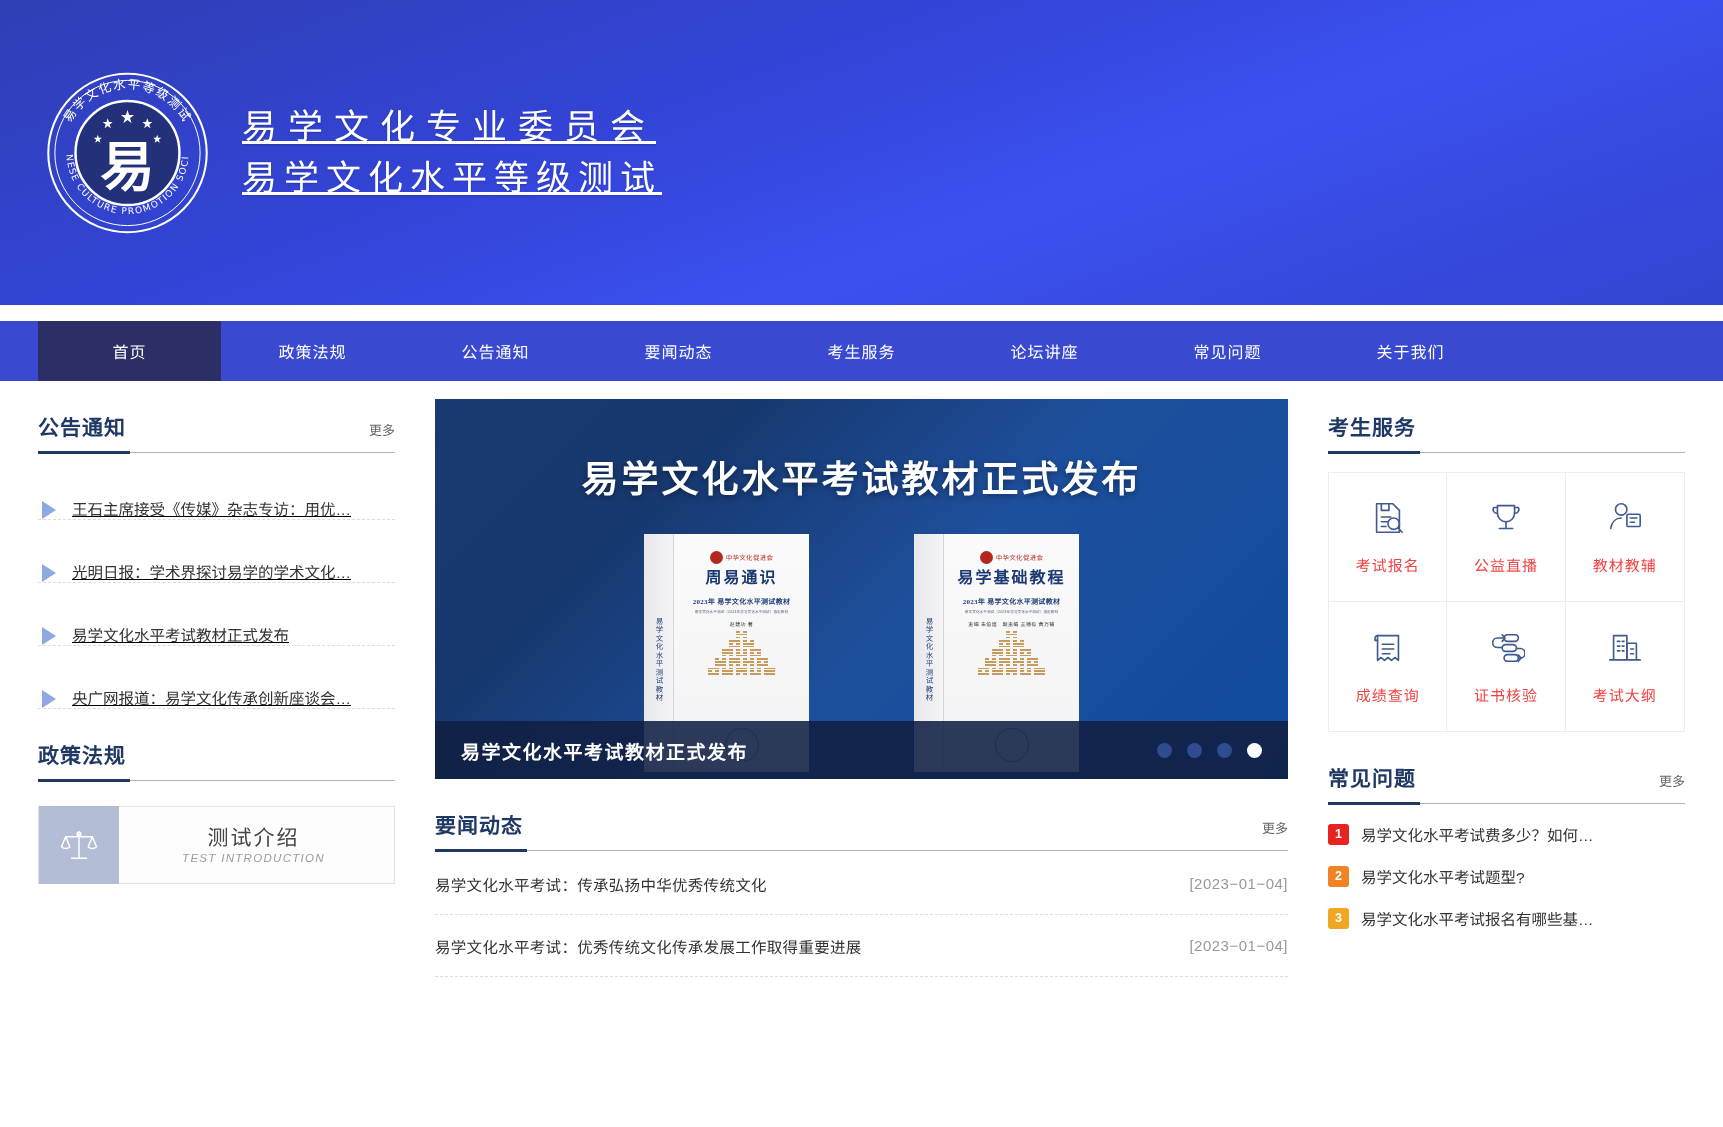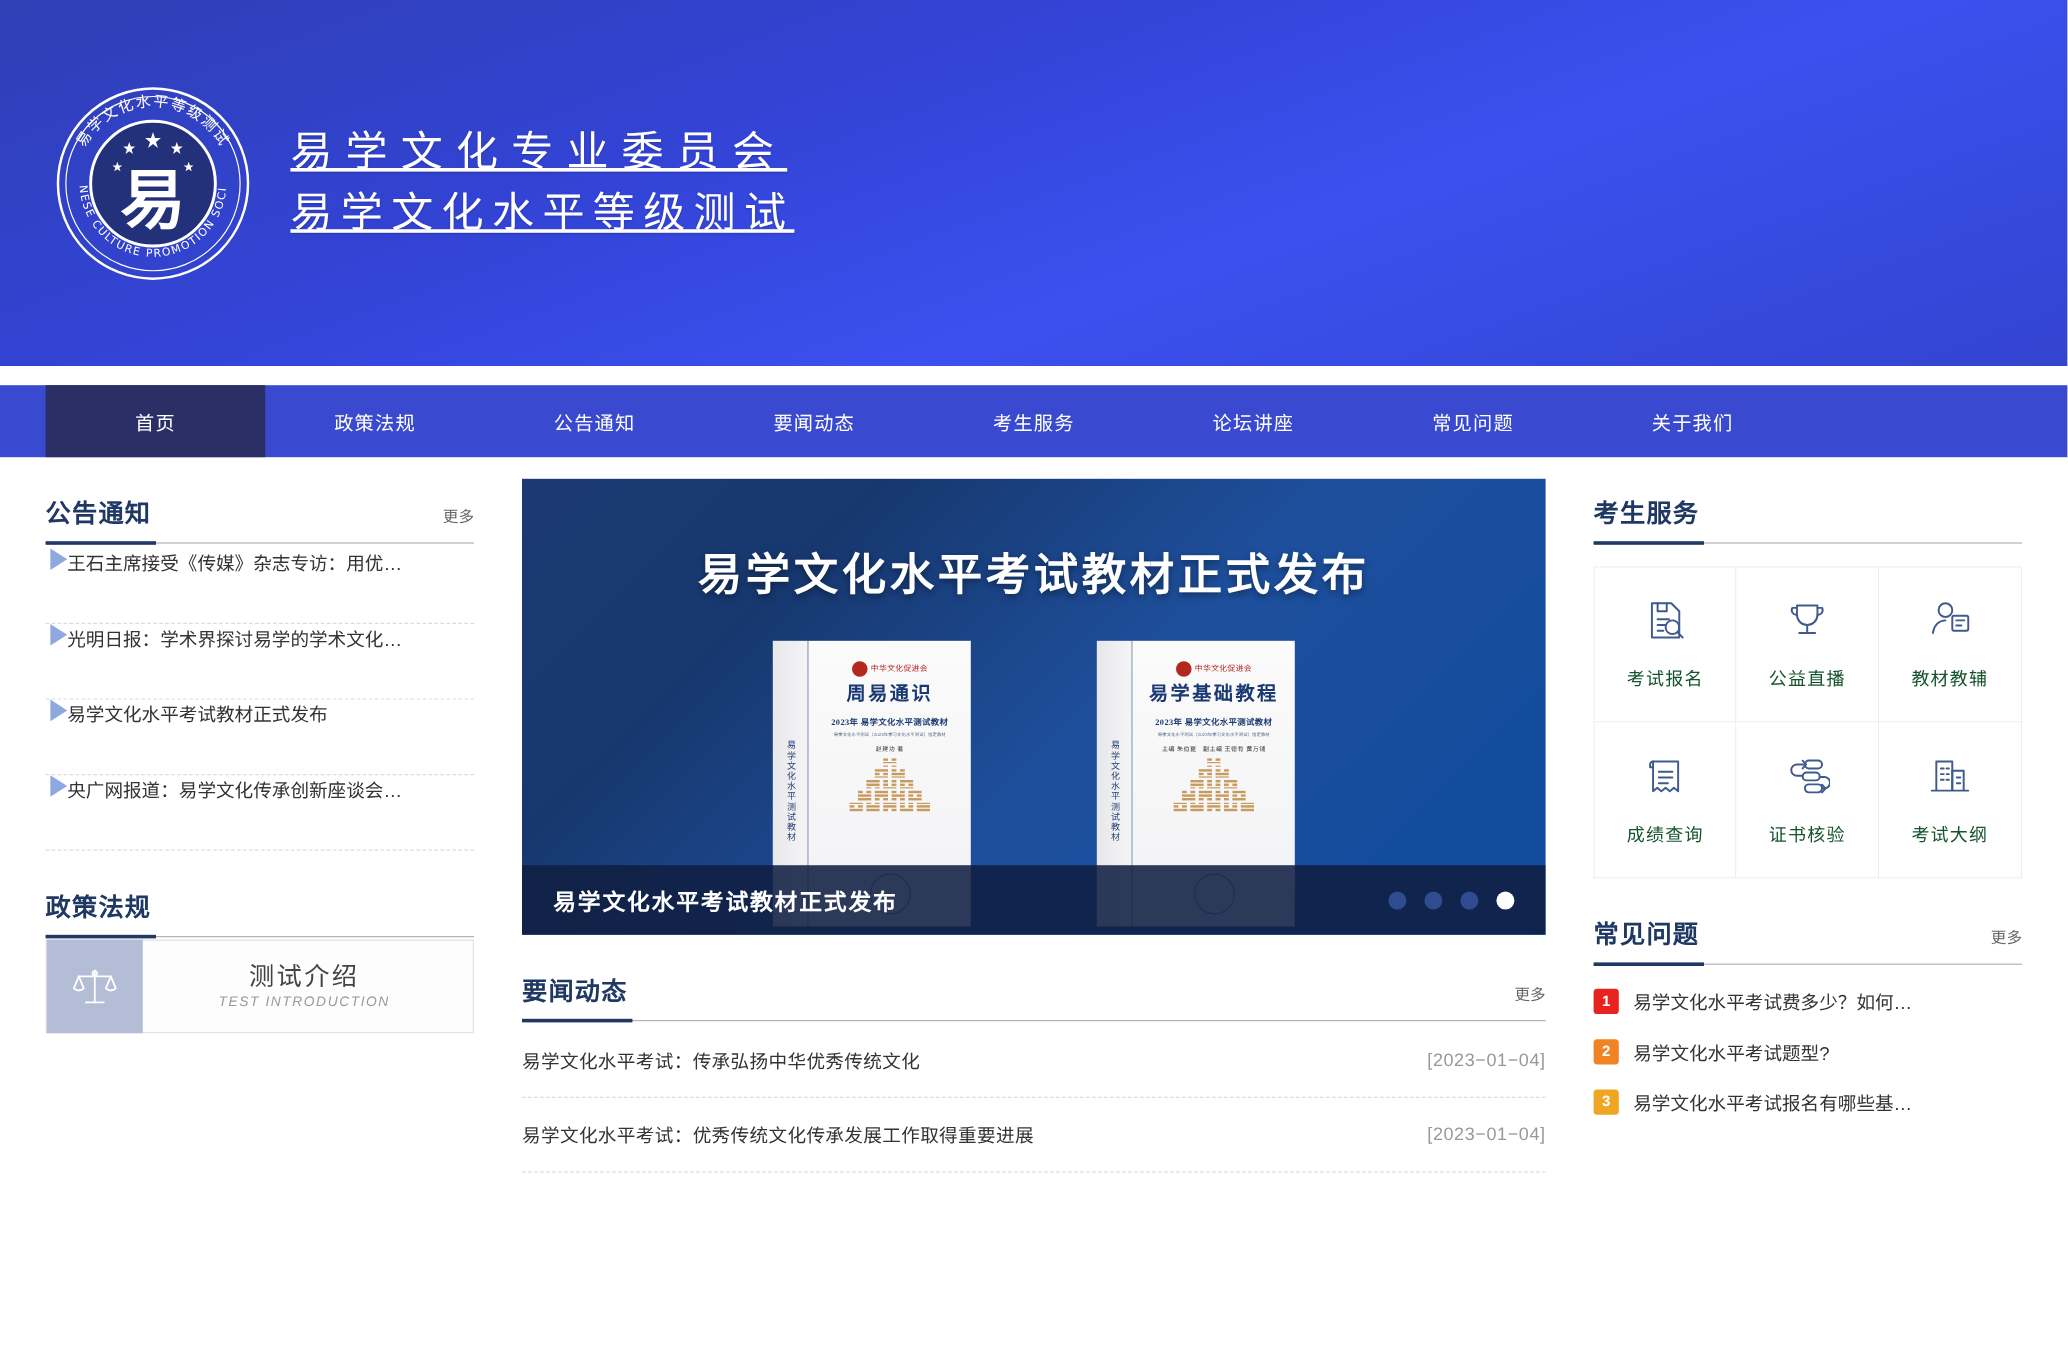--- a/index.html
+++ b/index.html
@@ -65,36 +65,36 @@
     height:1px; background:#b3b3b3; position:relative; margin-top:0;
   }
   .sec-rule::before {
     content:""; position:absolute; left:0; top:-1px;
     width:92px; height:3px; background:#1f3864;
   }
 
   
   .notice-list { padding-top:4px; }
   .notice-item {
-    display:flex; align-items:flex-start; gap:0;
-    height:63px; border-bottom:1px dashed #dcdcdc; cursor:pointer;
+    display:flex; align-items:flex-end; gap:16px;
+    height:63px; border-bottom:1px dashed #dcdcdc; cursor:pointer;text-decoration:underline;
   }
   .tri {
     width:0; height:0; flex:0 0 auto;
     border-top:9px solid transparent; border-bottom:9px solid transparent;
     border-left:14px solid #8fa8e0; margin-left:4px;
   }
   .notice-text {
     font-size:15.5px; color:#333; white-space:nowrap;
     overflow:hidden; text-overflow:ellipsis;
   }
 
   
   .policy-card {
-    margin-top:2px; height:78px; border:1px solid #e2e2e2;
+    margin-top:25px; height:78px; border:1px solid #e2e2e2;
     display:flex; align-items:center; cursor:pointer; background:#fdfdfd;
   }
   .policy-icon {
     width:80px; height:78px; background:#b3bdd6;
     display:flex; align-items:center; justify-content:center; flex:0 0 auto;
   }
   .policy-icon svg { width:40px; height:40px; }
   .policy-txt { flex:1 1 auto; text-align:center; padding-right:6px; }
   .policy-cn { font-size:21px; color:#444; letter-spacing:2px; line-height:1.15; }
   .policy-en { font-size:11.5px; color:#9a9a9a; letter-spacing:1.3px; margin-top:2px;font-style:italic; }
@@ -168,21 +168,21 @@
     display:grid; grid-template-columns:repeat(3,1fr); grid-template-rows:repeat(2,129px);
   }
   .svc-cell {
     border-right:1px solid #ededed; border-bottom:1px solid #ededed;
     display:flex; flex-direction:column; align-items:center; justify-content:center;
     gap:13px; cursor:pointer; background:#fff;
   }
   .svc-cell:nth-child(3n) { border-right:none; }
   .svc-cell:nth-child(n+4) { border-bottom:none; }
   .svc-cell svg { width:38px; height:38px; }
-  .svc-label { font-size:15px; color:#14532d; letter-spacing:1px;font-family:Liberation Serif, serif; }
+  .svc-label { font-size:15px; color:#ef4444; letter-spacing:1px; }
 
   
   .news-list { padding-top:2px; }
   .news-item {
     display:flex; align-items:center; justify-content:space-between;
     height:62px; border-bottom:1px dashed #dddddd; cursor:pointer;
   }
   .news-title { font-size:15.5px; color:#333; letter-spacing:.3px; }
   .news-date { font-size:15px; color:#999; letter-spacing:.5px; white-space:nowrap; }
 

